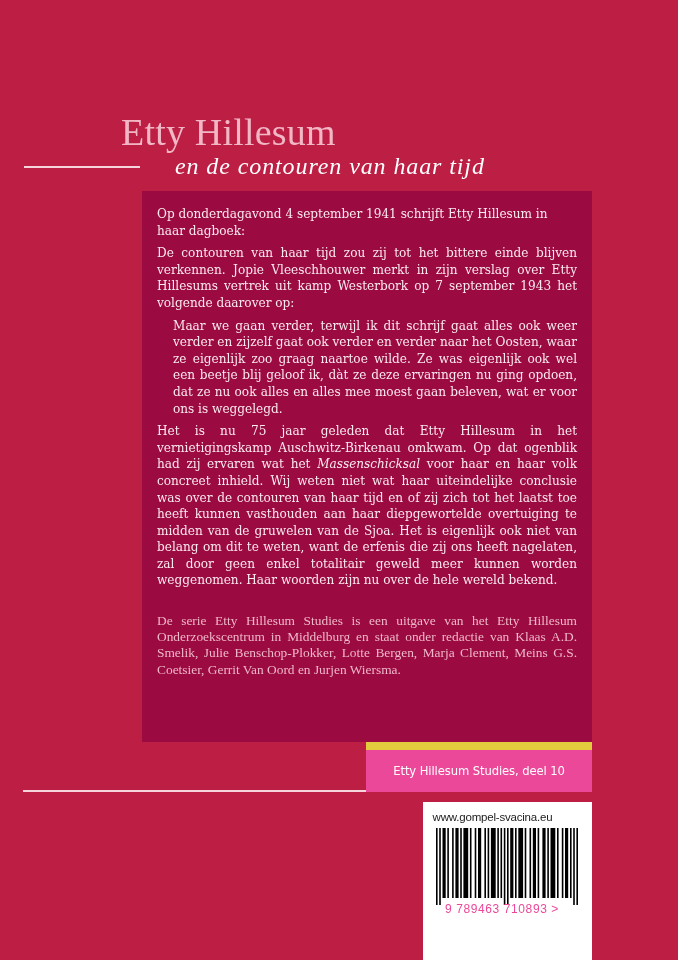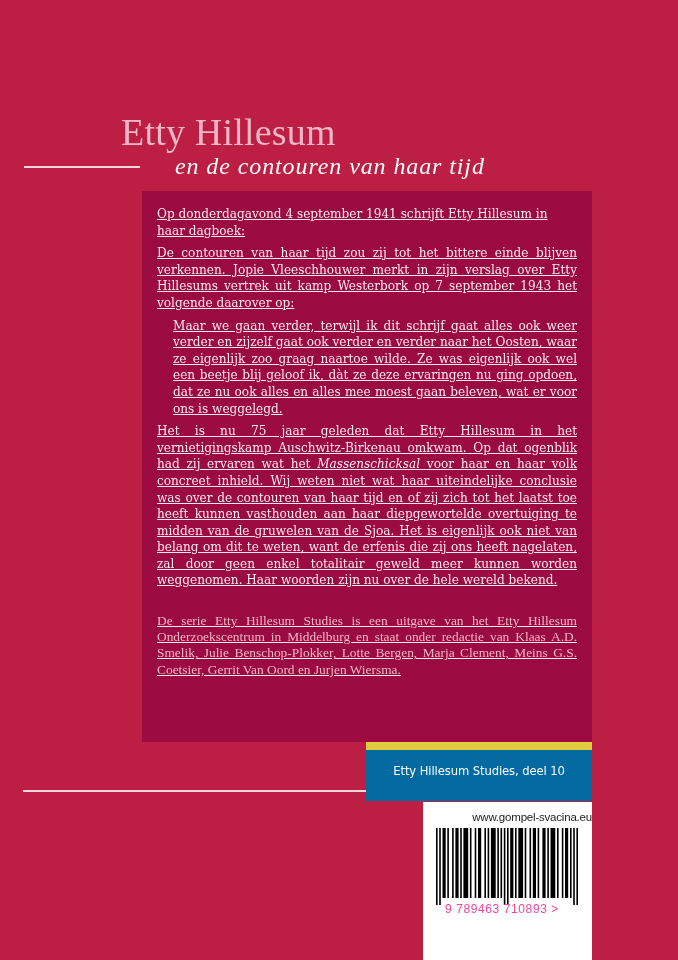--- a/index.html
+++ b/index.html
@@ -51,21 +51,20 @@
       top: 191px;
       width: 450px;
       height: 551px;
       background: #9b0a41;
       box-sizing: border-box;
       padding: 15px 15px 0 15px;
       color: #fbe9ee;
       font-family: "DejaVu Serif", serif;
       font-size: 12.1px;
       line-height: 16.6px;
-      text-decoration: underline;
     }
     .content-box p {
       margin: 0 0 6px 0;
       text-align: justify;
       hyphens: manual;
     }
     .content-box p.quote {
       margin-left: 16px;
       text-align: justify;
     }
@@ -90,22 +89,22 @@
       left: 366px;
       top: 742px;
       width: 226px;
       height: 50px;
     }
     .series-stripe {
       height: 8px;
       background: #e3cb3e;
     }
     .series-label {
-      height: 51px;
-      background: #0369a1;
+      height: 42px;
+      background: #ec4899;
       color: #ffffff;
       font-family: "DejaVu Sans", sans-serif;
       font-size: 11.6px;
       line-height: 42px;
       text-align: center;
       letter-spacing: -0.1px;
     }
     .bottom-rule {
       position: absolute;
       left: 23px;
@@ -119,22 +118,22 @@
       left: 423px;
       top: 802px;
       width: 169px;
       height: 158px;
       background: #ffffff;
     }
     .barcode-url {
       position: absolute;
       left: 0;
       top: 9px;
-      width: 169px;
-      text-align: right;
+      width: 139px;
+      text-align: center;
       font-family: "Liberation Sans", sans-serif;
       font-size: 11.5px;
       color: #222;
       letter-spacing: -0.2px;
     }
     .barcode-bars {
       position: absolute;
       left: 13px;
       top: 26px;
       width: 142px;

